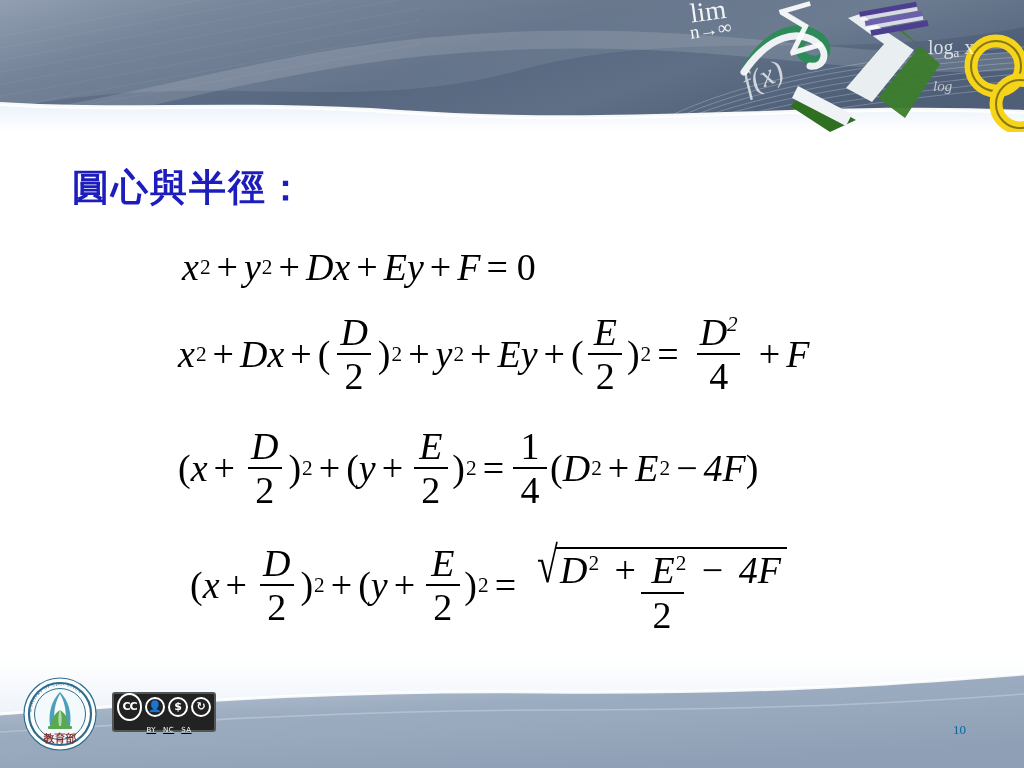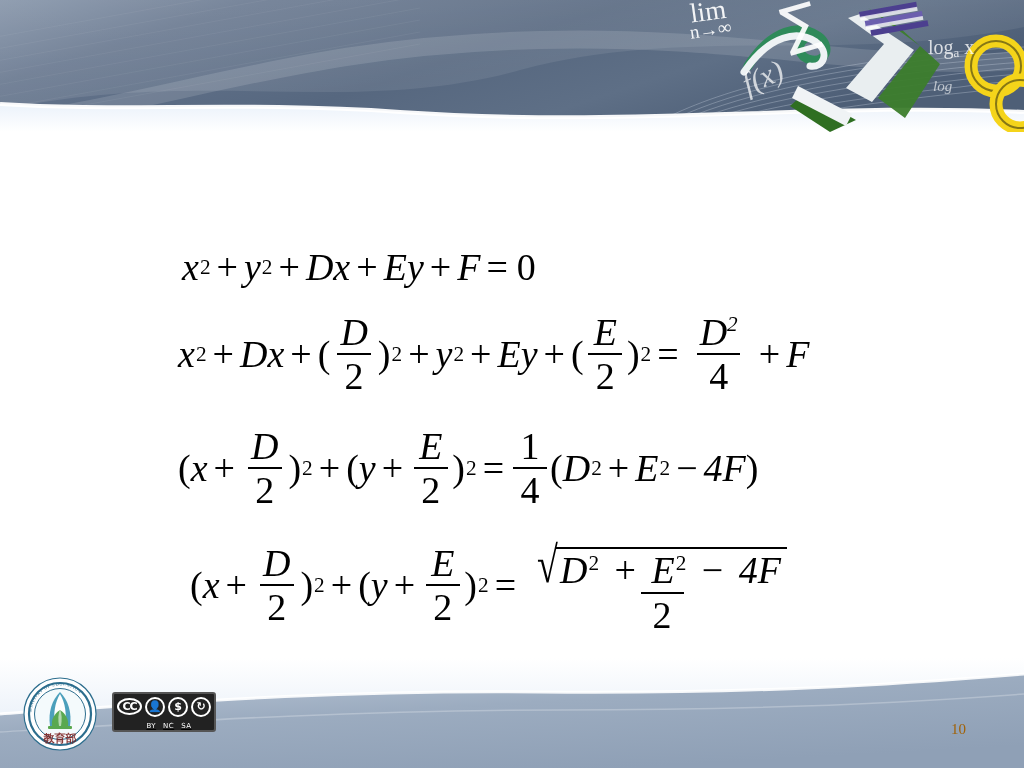--- a/index.html
+++ b/index.html
@@ -216,43 +216,43 @@
     border: 2px solid #ffffff;
     color: #ffffff;
     font-size: 11px;
     font-weight: bold;
     display: flex;
     align-items: center;
     justify-content: center;
     font-family: "DejaVu Sans", sans-serif;
     line-height: 1;
   }
-  .cc-circ.cc-main { width: 25px; height: 17px; border-radius: 50%; font-size: 11px; letter-spacing:-1px;text-align:center;}
+  .cc-circ.cc-main { width: 25px; height: 28px; border-radius: 50%; font-size: 11px; letter-spacing:-1px;text-align:center;}
   .cc-labels {
     display: flex;
     align-items: center;
     gap: 7px;
     margin-top: 5px;
     margin-left: 10px;
     text-decoration: underline;
   }
   .cc-labels span {
     color: #ffffff;
     font-size: 7px;
     font-family: "DejaVu Sans", sans-serif;
     letter-spacing: 0.5px;
   }
 
   
   .page-num {
     position: absolute;
     right: 58px;
     bottom: 30px;
-    font-size: 15px;
-    color: #a16207;
+    font-size: 13px;
+    color: #0369a1;
     font-family: "Liberation Serif", serif;
   }
 </style>
 </head>
 <body>
 
 <div class="slide">
 
   <div class="header-band">
     <svg width="1024" height="132" viewBox="0 0 1024 132">
@@ -346,20 +346,21 @@
       <span class="sub">n→∞</span>
     </div>
     <div class="deco-item deco-sigma">∑</div>
     <div class="deco-item deco-fx">f(x)</div>
     <div class="deco-item deco-loga">
       <span>log</span><span class="sb">a</span>&nbsp;<span>x</span>
     </div>
     <div class="deco-item deco-log">log</div>
   </div>
 
+  <div class="slide-title">圓心與半徑：</div>
 
   <div class="eq-area">
 
     <div class="eq eq-1">
       <span class="it">x</span>
         <span class="sup">2</span>
       <span class="op">+</span>
       <span class="it">y</span>
         <span class="sup">2</span>
       <span class="op">+</span>

